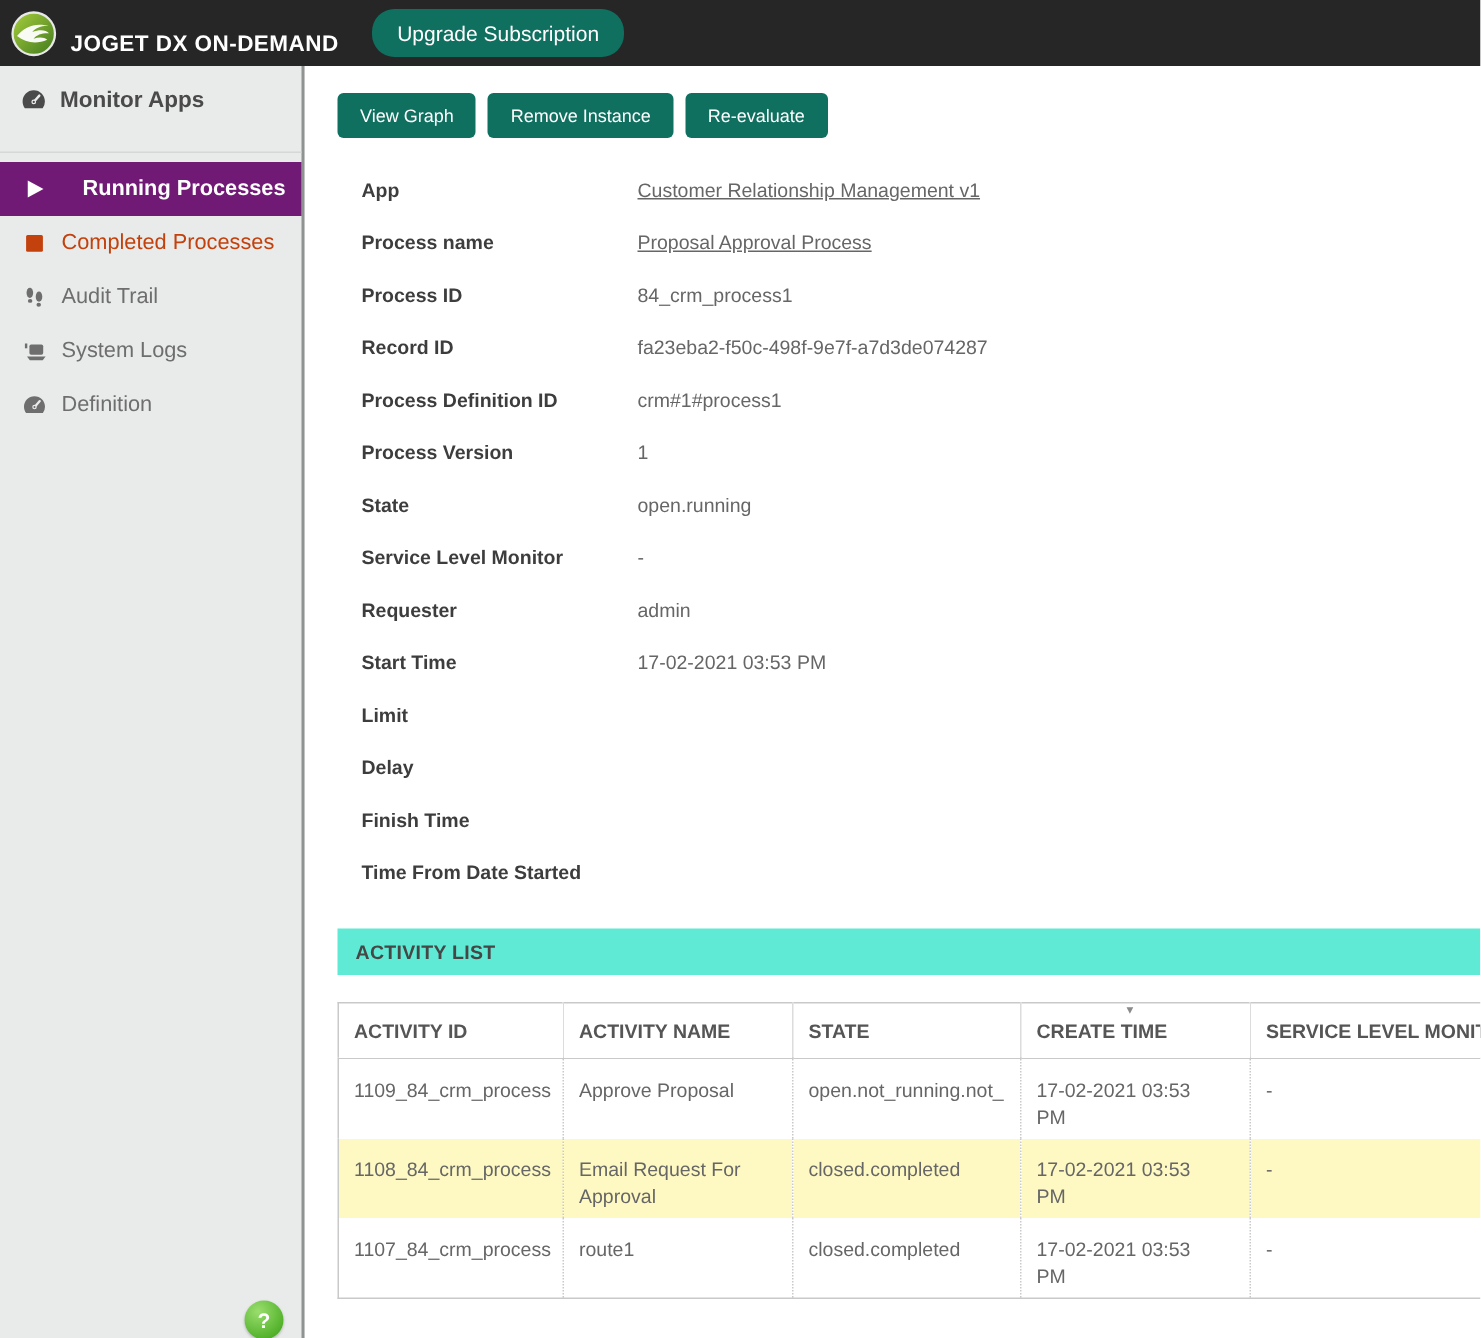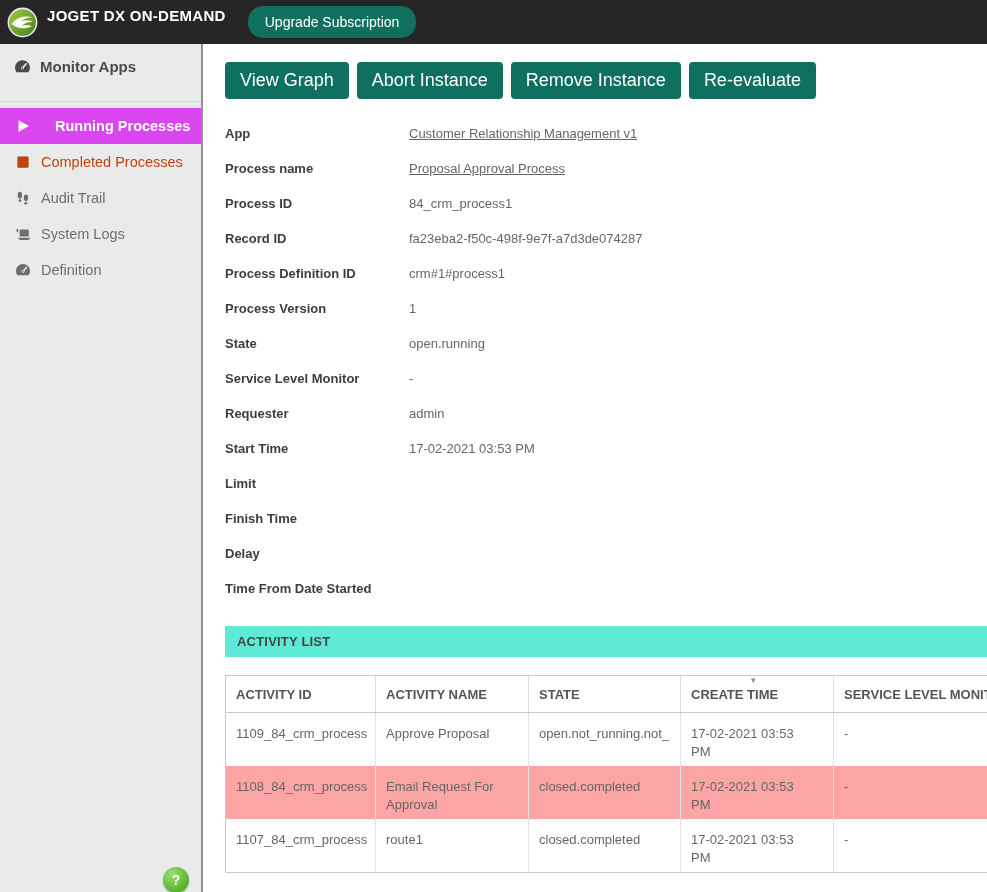--- a/index.html
+++ b/index.html
@@ -1,69 +1,69 @@
 <!DOCTYPE html>
 <html><head>
 <meta charset="utf-8">
 <style>
   * { margin:0; padding:0; box-sizing:border-box; }
   html,body { width:987px; height:892px; overflow:hidden; background:#fff;
               font-family:"Liberation Sans","DejaVu Sans",sans-serif; }
 
   
   .topbar { height:44px; background:#262626; display:flex; align-items:center; padding:0 10px 0 6px; }
-  .brand { display:flex; align-items:flex-start; cursor:pointer; }
+  .brand { display:flex; align-items:flex-end; cursor:pointer; }
   .logo { width:31px; height:31px; margin:0 9px 0 1px; display:block; }
   .brand-title { color:#fff; font-weight:bold; font-size:15px; letter-spacing:.3px; white-space:nowrap; }
   .upgrade-btn { margin-left:22px; background:#107060; color:#fff; border:none; border-radius:15px;
                  font-size:14px; padding:8px 17px; font-family:inherit; cursor:pointer; }
 
   
   .layout { display:flex; height:848px; }
   .sidebar { width:203px; background:#e9ebea; border-right:2px solid #8f9493; position:relative; flex:none; }
   .sidebar-header { display:flex; align-items:center; gap:9px; padding:14px 14px 26px 14px;
                     color:#4a4a4a; font-weight:bold; font-size:15px; border-bottom:1px solid #d6d8d7; }
   .sidebar-header svg { flex:none; }
   .menu { margin-top:6px; }
   .menu-item { height:36px; display:flex; align-items:center; gap:10px; padding-left:15px;
                font-size:14.5px; color:#6e6e6e; cursor:pointer; white-space:nowrap; }
-  .menu-item.active { background:#d946ef; color:#fff; font-weight:bold;gap:24px; }
+  .menu-item.active { background:#701a75; color:#fff; font-weight:bold;gap:24px; }
   .mi-icon { width:16px; height:16px; display:inline-flex; flex:none; }
   .mi-icon svg { width:16px; height:16px; }
   .help-btn { position:absolute; left:163px; top:823px; width:26px; height:26px; border-radius:50%;
               background:radial-gradient(circle at 35% 28%, #9ade6e, #55b32d 70%, #3f9420);
               color:#fff; font-weight:bold; font-size:14px; display:flex; align-items:center;
               justify-content:center; cursor:pointer; box-shadow:0 1px 2px rgba(0,0,0,.25); }
 
   
   .main { flex:1; background:#fff; padding:18px 0 0 22px; overflow:hidden; }
   .toolbar { display:flex; gap:8px; }
   .action-btn { background:#107060; color:#fff; border:none; border-radius:4px; padding:8px 15px;
-                font-size:18px; font-family:inherit; cursor:pointer; white-space:nowrap; }
-
-  .fields { margin-top:17px; }
+                font-size:12px; font-family:inherit; cursor:pointer; white-space:nowrap; }
+
+  .fields { margin-top:17px;margin-left:16px; }
   .field-row { display:flex; height:35px; align-items:center; font-size:13px; }
   .field-label { width:184px; font-weight:bold; color:#3d3d3d; flex:none; }
   .field-value { color:#666; }
   .field-value.link { text-decoration:underline; cursor:pointer; }
 
   .section-bar { margin-top:20px; height:31px; background:#5eead4; display:flex; align-items:center;
                  padding-left:12px; font-weight:bold; font-size:13px; color:#464646; letter-spacing:.2px; }
 
   .table-wrap { margin-top:18px; }
   table { border-collapse:collapse; width:1100px; table-layout:fixed; font-size:13px; color:#666;
           border:1px solid #c9c9c9; background:#fff; }
   th { height:37px; text-align:left; padding:0 10px; color:#555; font-size:13px; font-weight:bold;
        border-right:1px solid #dcdcdc; border-bottom:1px solid #c9c9c9; white-space:nowrap;
        overflow:hidden; position:relative; cursor:pointer; background:#fff; }
   th:last-child { border-right:none; }
   td { height:52px; padding:12px 10px 6px 10px; vertical-align:top; border-right:1px dotted #c9c9c9;
        overflow:hidden; line-height:1.35; }
   td:last-child { border-right:none; }
-  tr.alt td { background:#fca5a5; }
+  tr.alt td { background:#fef9c3; }
   td.nowrap { white-space:nowrap; }
   td.create-time { padding-right:24px; }
   .sort-icon { position:absolute; top:-1px; left:70px; font-size:9px; color:#8a8a8a; }
 </style>
 </head>
 <body>
 
 <div class="topbar">
   <div class="brand">
     <svg class="logo" viewBox="0 0 32 32">
@@ -145,21 +145,20 @@
           </span>
           <span>Definition</span>
         </div>
       </div>
     <div class="help-btn">?</div>
   </div>
 
   <div class="main">
     <div class="toolbar">
         <button class="action-btn">View Graph</button>
-        <button class="action-btn">Abort Instance</button>
         <button class="action-btn">Remove Instance</button>
         <button class="action-btn">Re-evaluate</button>
       </div>
 
     <div class="fields">
         <div class="field-row">
           <span class="field-label">App</span>
           <span class="field-value link">Customer Relationship Management v1</span>
         </div>
         <div class="field-row">
@@ -196,25 +195,25 @@
         </div>
         <div class="field-row">
           <span class="field-label">Start Time</span>
           <span class="field-value">17-02-2021 03:53 PM</span>
         </div>
         <div class="field-row">
           <span class="field-label">Limit</span>
           <span class="field-value"></span>
         </div>
         <div class="field-row">
+          <span class="field-label">Delay</span>
+          <span class="field-value"></span>
+        </div>
+        <div class="field-row">
           <span class="field-label">Finish Time</span>
-          <span class="field-value"></span>
-        </div>
-        <div class="field-row">
-          <span class="field-label">Delay</span>
           <span class="field-value"></span>
         </div>
         <div class="field-row">
           <span class="field-label">Time From Date Started</span>
           <span class="field-value"></span>
         </div>
       </div>
 
     <div class="section-bar">
       <span>ACTIVITY LIST</span>

